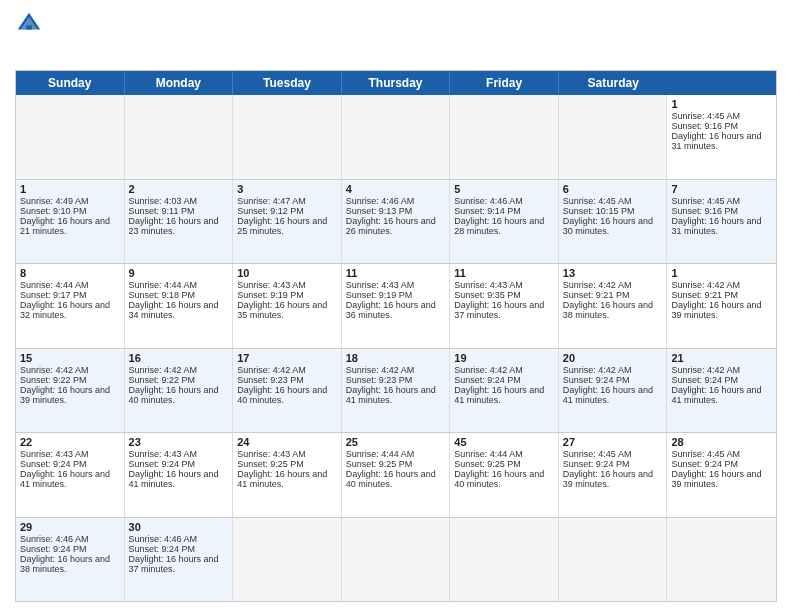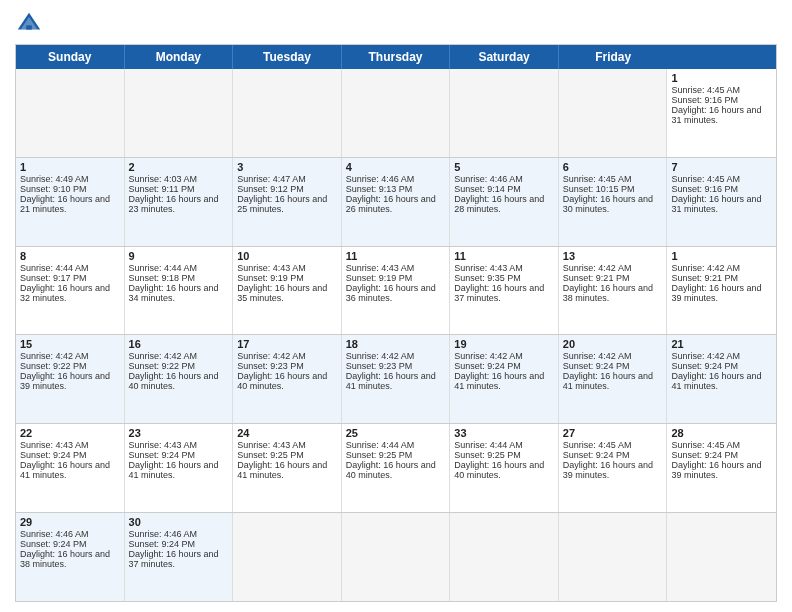--- a/index.html
+++ b/index.html
@@ -9,20 +9,21 @@
       width: 792px;
       height: 612px;
       overflow: hidden;
     }
     .page {
       width: 792px;
       height: 612px;
       padding: 10px 15px;
       display: flex;
       flex-direction: column;
+      gap: 26px;
     }
     .header {
       display: flex;
       justify-content: space-between;
       align-items: flex-start;
       margin-bottom: 6px;
     }
     .logo {
       display: flex;
       align-items: center;
@@ -133,22 +134,22 @@
       <div class="location"></div>
     </div>
   </div>
 
   <div class="calendar">
     <div class="cal-header">
     <div class="cal-header-cell">Sunday</div>
         <div class="cal-header-cell">Monday</div>
         <div class="cal-header-cell">Tuesday</div>
         <div class="cal-header-cell">Thursday</div>
+        <div class="cal-header-cell">Friday</div>
         <div class="cal-header-cell">Saturday</div>
-        <div class="cal-header-cell">Friday</div>
       </div>
     <div class="cal-body">
     <div class="cal-row">
           <div class="cal-cell empty"></div>
           <div class="cal-cell empty"></div>
           <div class="cal-cell empty"></div>
           <div class="cal-cell empty"></div>
           <div class="cal-cell empty"></div>
           <div class="cal-cell empty"></div>
           <div class="cal-cell"><span class="day-num">1</span><span>Sunrise: 4:45 AM</span><br><span>Sunset: 9:16 PM</span><br><span>Daylight: 16 hours and 31 minutes.</span></div>
@@ -178,21 +179,21 @@
           <div class="cal-cell"><span class="day-num">18</span><span>Sunrise: 4:42 AM</span><br><span>Sunset: 9:23 PM</span><br><span>Daylight: 16 hours and 41 minutes.</span></div>
           <div class="cal-cell"><span class="day-num">19</span><span>Sunrise: 4:42 AM</span><br><span>Sunset: 9:24 PM</span><br><span>Daylight: 16 hours and 41 minutes.</span></div>
           <div class="cal-cell"><span class="day-num">20</span><span>Sunrise: 4:42 AM</span><br><span>Sunset: 9:24 PM</span><br><span>Daylight: 16 hours and 41 minutes.</span></div>
           <div class="cal-cell"><span class="day-num">21</span><span>Sunrise: 4:42 AM</span><br><span>Sunset: 9:24 PM</span><br><span>Daylight: 16 hours and 41 minutes.</span></div>
         </div>
         <div class="cal-row">
           <div class="cal-cell"><span class="day-num">22</span><span>Sunrise: 4:43 AM</span><br><span>Sunset: 9:24 PM</span><br><span>Daylight: 16 hours and 41 minutes.</span></div>
           <div class="cal-cell"><span class="day-num">23</span><span>Sunrise: 4:43 AM</span><br><span>Sunset: 9:24 PM</span><br><span>Daylight: 16 hours and 41 minutes.</span></div>
           <div class="cal-cell"><span class="day-num">24</span><span>Sunrise: 4:43 AM</span><br><span>Sunset: 9:25 PM</span><br><span>Daylight: 16 hours and 41 minutes.</span></div>
           <div class="cal-cell"><span class="day-num">25</span><span>Sunrise: 4:44 AM</span><br><span>Sunset: 9:25 PM</span><br><span>Daylight: 16 hours and 40 minutes.</span></div>
-          <div class="cal-cell"><span class="day-num">33</span><span>Sunrise: 4:44 AM</span><br><span>Sunset: 9:25 PM</span><br><span>Daylight: 16 hours and 40 minutes.</span></div>
+          <div class="cal-cell"><span class="day-num">45</span><span>Sunrise: 4:44 AM</span><br><span>Sunset: 9:25 PM</span><br><span>Daylight: 16 hours and 40 minutes.</span></div>
           <div class="cal-cell"><span class="day-num">27</span><span>Sunrise: 4:45 AM</span><br><span>Sunset: 9:24 PM</span><br><span>Daylight: 16 hours and 39 minutes.</span></div>
           <div class="cal-cell"><span class="day-num">28</span><span>Sunrise: 4:45 AM</span><br><span>Sunset: 9:24 PM</span><br><span>Daylight: 16 hours and 39 minutes.</span></div>
         </div>
         <div class="cal-row">
           <div class="cal-cell"><span class="day-num">29</span><span>Sunrise: 4:46 AM</span><br><span>Sunset: 9:24 PM</span><br><span>Daylight: 16 hours and 38 minutes.</span></div>
           <div class="cal-cell"><span class="day-num">30</span><span>Sunrise: 4:46 AM</span><br><span>Sunset: 9:24 PM</span><br><span>Daylight: 16 hours and 37 minutes.</span></div>
           <div class="cal-cell empty"></div>
           <div class="cal-cell empty"></div>
           <div class="cal-cell empty"></div>
           <div class="cal-cell empty"></div>

